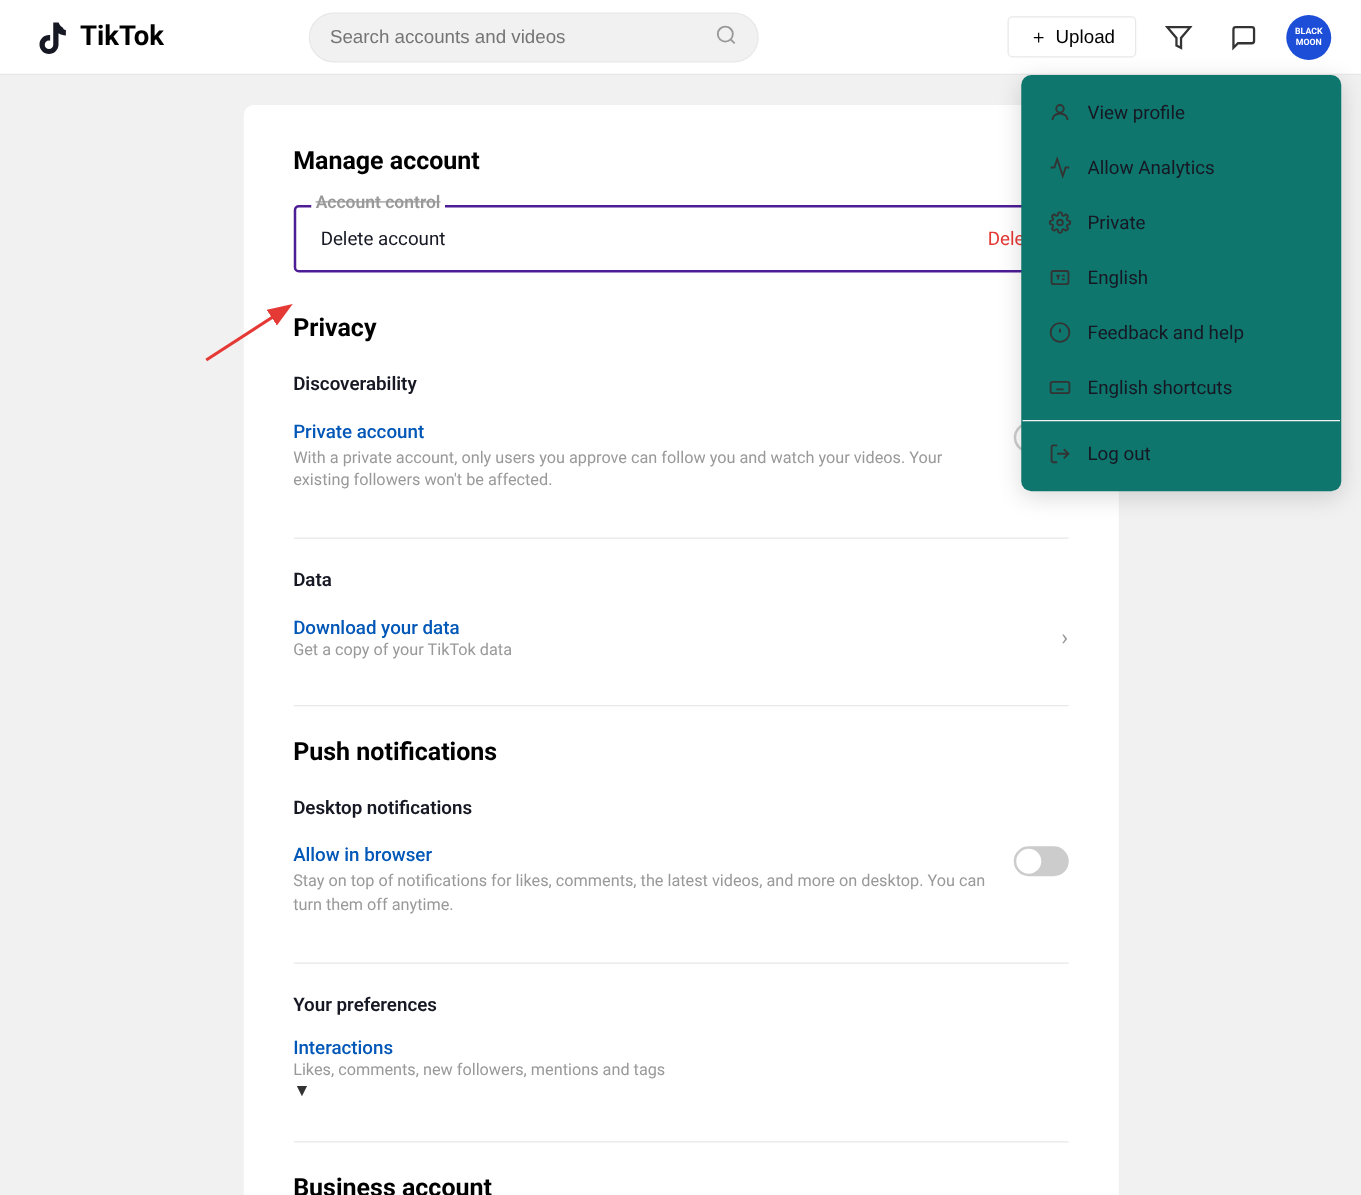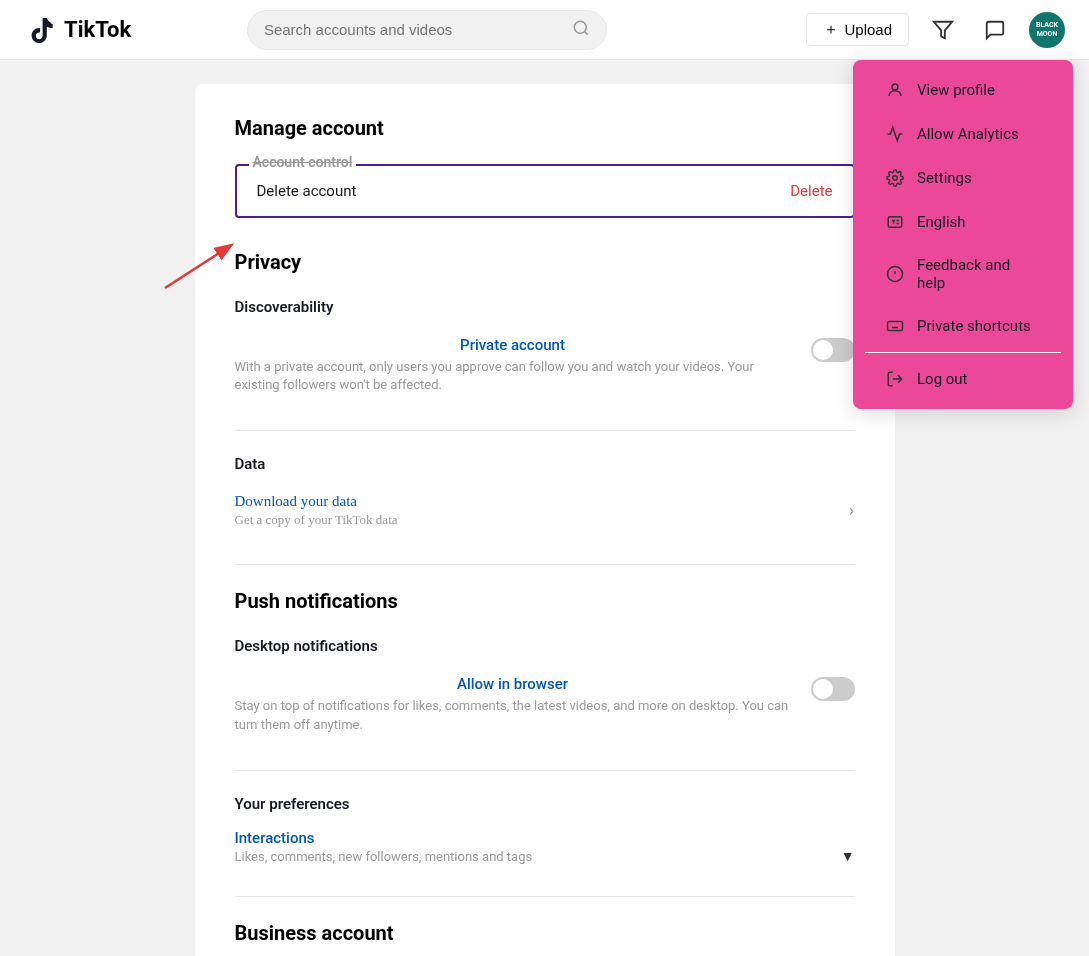--- a/index.html
+++ b/index.html
@@ -44,21 +44,21 @@
       padding: 6px 16px; cursor: pointer; font-size: 15px;
       background: #fff; font-weight: 500;
     }
     .header-icon-btn {
       cursor: pointer; color: #333; font-size: 20px;
       display: flex; align-items: center; justify-content: center;
       width: 36px; height: 36px;
     }
     .avatar-btn {
       width: 36px; height: 36px; border-radius: 50%;
-      background: #0f766e; color: #fff; font-size: 9px;
+      background: #1d4ed8; color: #fff; font-size: 9px;
       display: flex; align-items: center; justify-content: center;
       cursor: pointer; font-weight: 700; text-align: center; line-height: 1.1;
     }
 
     
     .main-content {
       margin-top: 60px; padding: 24px; display: flex; justify-content: center;
     }
     .settings-container {
       background: #fff; border-radius: 8px; width: 700px;
@@ -87,57 +87,57 @@
     .delete-account-text { font-size: 15px; color: #161823; }
     .delete-link { color: #e53935; font-size: 15px; cursor: pointer; }
 
     
     .divider { border: none; border-top: 1px solid #e8e8e8; margin: 24px 0; }
     .toggle-row {
       display: flex; align-items: flex-start; justify-content: space-between;
       padding: 12px 0;
     }
     .toggle-info { flex: 1; padding-right: 20px; }
-    .toggle-label { font-size: 15px; color: #0057b7; font-weight: 500; cursor: pointer; text-align: center; }
+    .toggle-label { font-size: 15px; color: #0057b7; font-weight: 500; cursor: pointer; }
     .toggle-desc { font-size: 13px; color: #999; margin-top: 4px; line-height: 1.4; }
 
     
     .toggle-switch {
       width: 44px; height: 24px; border-radius: 12px;
       background: #ccc; position: relative; cursor: pointer; flex-shrink: 0; margin-top: 2px;
     }
     .toggle-switch::after {
       content: ''; position: absolute; width: 20px; height: 20px;
       border-radius: 50%; background: #fff; top: 2px; left: 2px;
       transition: left 0.2s;
     }
 
     
     .data-row {
       display: flex; align-items: center; justify-content: space-between;
-      padding: 12px 0; cursor: pointer; font-family: Liberation Serif, serif;
+      padding: 12px 0; cursor: pointer;
     }
     .data-row-info .data-row-title { font-size: 15px; color: #0057b7; font-weight: 500; }
     .data-row-info .data-row-sub { font-size: 13px; color: #999; margin-top: 2px; }
     .chevron-right { color: #999; font-size: 18px; }
     .pref-desc { font-size: 13px; color: #999; margin-bottom: 12px; }
     .interactions-row {
-      display: flex; align-items: flex-end; justify-content: space-between;
-      padding: 8px 0; cursor: pointer;
+      display: flex; align-items: flex-start; justify-content: space-between;
+      padding: 8px 0; cursor: pointer; flex-direction: column;
     }
     .interactions-label { font-size: 15px; color: #0057b7; font-weight: 500; }
     .interactions-sub { font-size: 13px; color: #999; margin-top: 2px; }
     .chevron-down { color: #333; font-size: 14px; }
 
     
     .dropdown-menu {
       position: fixed; top: 60px; right: 16px;
-      background: #ec4899; border-radius: 8px;
+      background: #0f766e; border-radius: 8px;
       box-shadow: 0 4px 20px rgba(0,0,0,0.15);
-      width: 220px; padding: 8px 12px; z-index: 200;
+      width: 256px; padding: 8px 1px; z-index: 200;
     }
     .dropdown-item {
       display: flex; align-items: center; gap: 12px;
       padding: 12px 20px; cursor: pointer; font-size: 15px; color: #161823;
     }
     .dropdown-icon {
       width: 20px; height: 20px; display: flex; align-items: center; justify-content: center;
       font-size: 16px; color: #333; flex-shrink: 0;
     }
     .dropdown-label { font-size: 15px; }
@@ -204,21 +204,21 @@
     </span>
     <span class="dropdown-label">Allow Analytics</span>
   </div>
   <div class="dropdown-item">
     <span class="dropdown-icon">
       <svg width="18" height="18" viewBox="0 0 24 24" fill="none" stroke="#333" stroke-width="2">
           <circle cx="12" cy="12" r="3"></circle>
           <path d="M19.4 15a1.65 1.65 0 0 0 .33 1.82l.06.06a2 2 0 0 1-2.83 2.83l-.06-.06a1.65 1.65 0 0 0-1.82-.33 1.65 1.65 0 0 0-1 1.51V21a2 2 0 0 1-4 0v-.09A1.65 1.65 0 0 0 9 19.4a1.65 1.65 0 0 0-1.82.33l-.06.06a2 2 0 0 1-2.83-2.83l.06-.06A1.65 1.65 0 0 0 4.68 15a1.65 1.65 0 0 0-1.51-1H3a2 2 0 0 1 0-4h.09A1.65 1.65 0 0 0 4.6 9a1.65 1.65 0 0 0-.33-1.82l-.06-.06a2 2 0 0 1 2.83-2.83l.06.06A1.65 1.65 0 0 0 9 4.68a1.65 1.65 0 0 0 1-1.51V3a2 2 0 0 1 4 0v.09a1.65 1.65 0 0 0 1 1.51 1.65 1.65 0 0 0 1.82-.33l.06-.06a2 2 0 0 1 2.83 2.83l-.06.06A1.65 1.65 0 0 0 19.4 9a1.65 1.65 0 0 0 1.51 1H21a2 2 0 0 1 0 4h-.09a1.65 1.65 0 0 0-1.51 1z"></path>
         </svg>
     </span>
-    <span class="dropdown-label">Settings</span>
+    <span class="dropdown-label">Private</span>
   </div>
   <div class="dropdown-item">
     <span class="dropdown-icon">
       <svg width="18" height="18" viewBox="0 0 24 24" fill="none" stroke="#333" stroke-width="2">
           <rect x="3" y="5" width="18" height="14" rx="2"></rect>
           <path d="M8 10h2m0 0h2m-2 0v4"></path>
           <path d="M14 10h3"></path>
           <path d="M14 14h3"></path>
         </svg>
     </span>
@@ -234,21 +234,21 @@
     </span>
     <span class="dropdown-label">Feedback and help</span>
   </div>
   <div class="dropdown-item">
     <span class="dropdown-icon">
       <svg width="18" height="18" viewBox="0 0 24 24" fill="none" stroke="#333" stroke-width="2">
           <rect x="2" y="6" width="20" height="12" rx="2"></rect>
           <path d="M6 10h.01M10 10h.01M14 10h.01M18 10h.01M8 14h8"></path>
         </svg>
     </span>
-    <span class="dropdown-label">Private shortcuts</span>
+    <span class="dropdown-label">English shortcuts</span>
   </div>
   <hr class="dropdown-divider">
   <div class="dropdown-item">
     <span class="dropdown-icon">
       <svg width="18" height="18" viewBox="0 0 24 24" fill="none" stroke="#333" stroke-width="2">
           <path d="M9 21H5a2 2 0 0 1-2-2V5a2 2 0 0 1 2-2h4"></path>
           <polyline points="16 17 21 12 16 7"></polyline>
           <line x1="21" y1="12" x2="9" y2="12"></line>
         </svg>
     </span>

